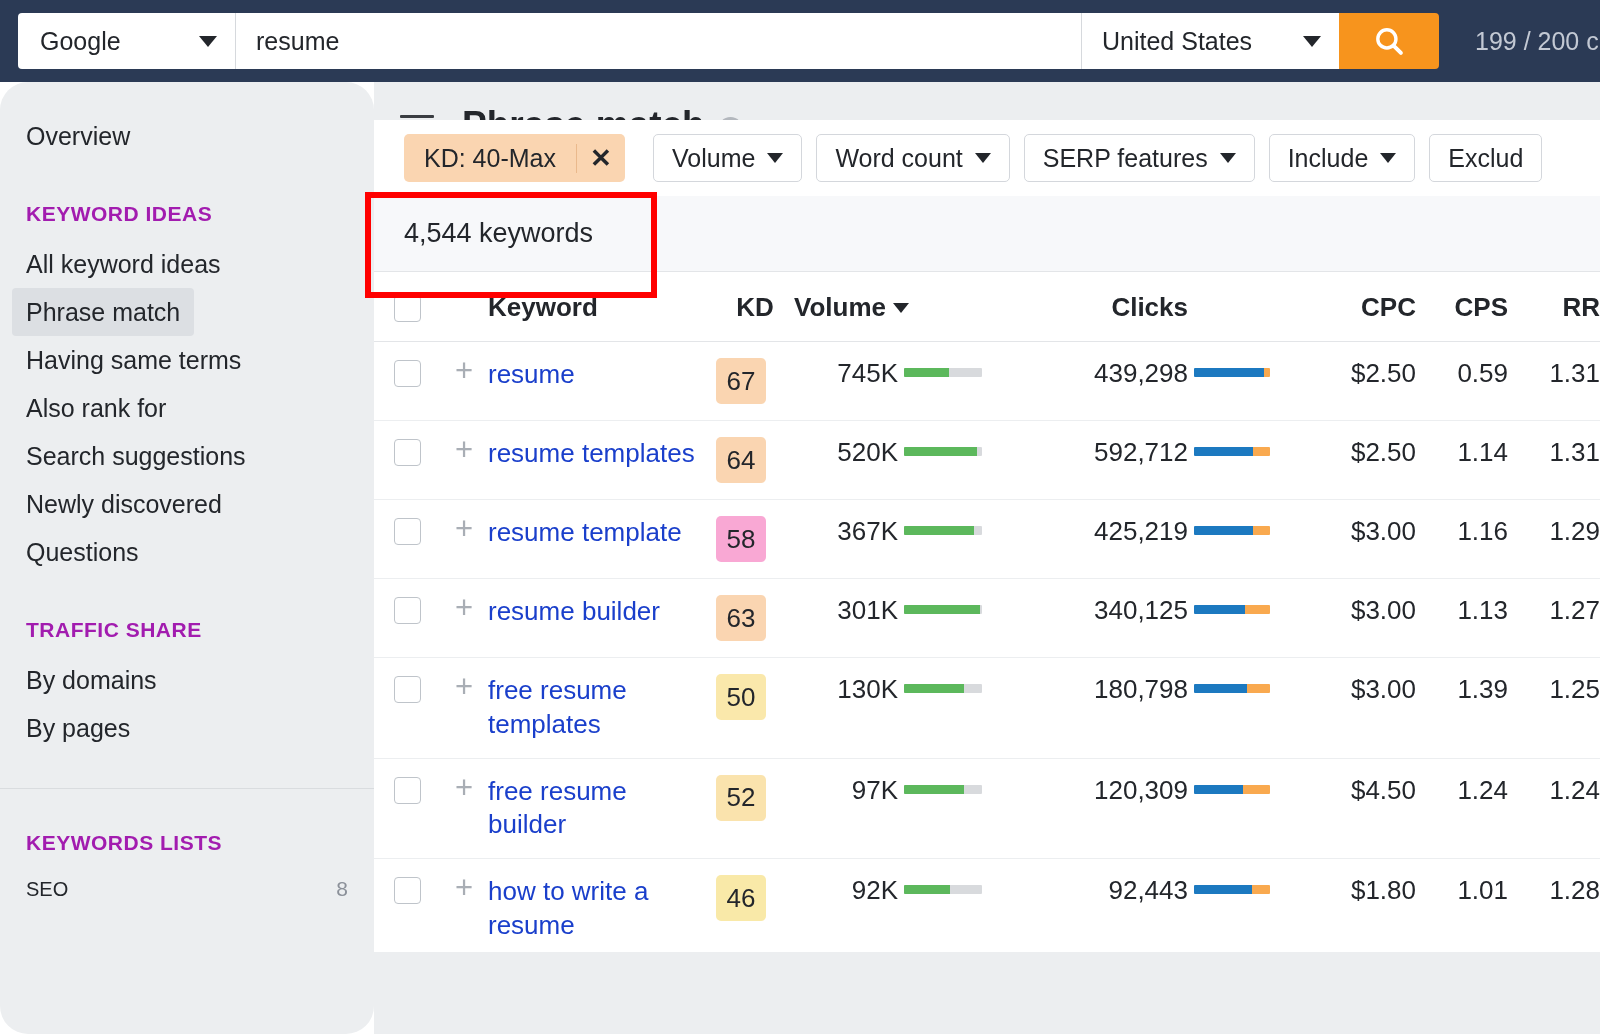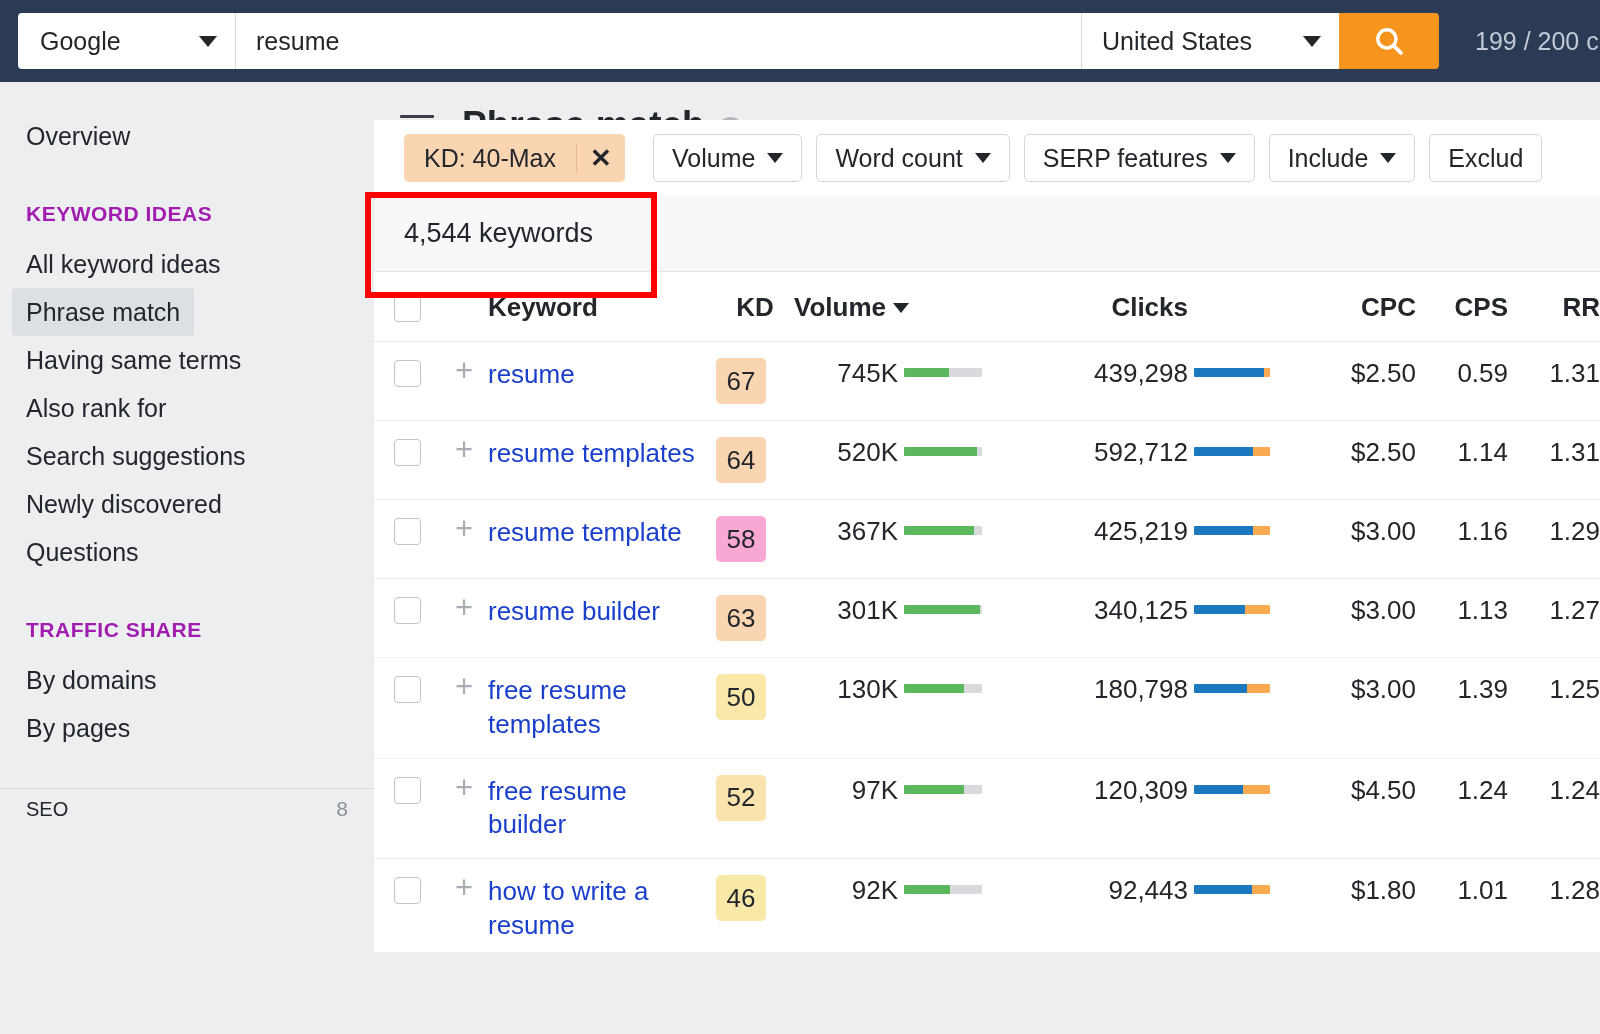--- a/index.html
+++ b/index.html
@@ -71,20 +71,21 @@
     width: 1600px; height: 952px;
     display: flex;
   }
 
   
   .sidebar {
     width: 374px; height: 952px;
     background: #eceef0;
     padding-top: 30px;
     flex: 0 0 374px;
+    border-radius: 28px;
   }
   .side-link {
     font-size: 25px; color: #23262b;
     padding: 8px 14px 8px 14px;
     margin: 0 12px;
     line-height: 1.28;
     cursor: pointer;
     border-radius: 4px;
     display: inline-block;
   }
@@ -303,20 +304,21 @@
     <div><div class="side-link">Search suggestions</div></div>
     <div><div class="side-link">Newly discovered</div></div>
     <div><div class="side-link">Questions</div></div>
 
     <div class="side-head">TRAFFIC SHARE</div>
     <div><div class="side-link">By domains</div></div>
     <div><div class="side-link">By pages</div></div>
 
     <div class="side-divider"></div>
 
+    <div class="side-head">KEYWORDS LISTS</div>
     <div class="side-row">
       <span class="lbl">SEO</span>
       <span class="cnt">8</span>
     </div>
   </div>
 
   <div class="main">
     <div class="page-head">
       <div class="hamburger">
         <span></span>

